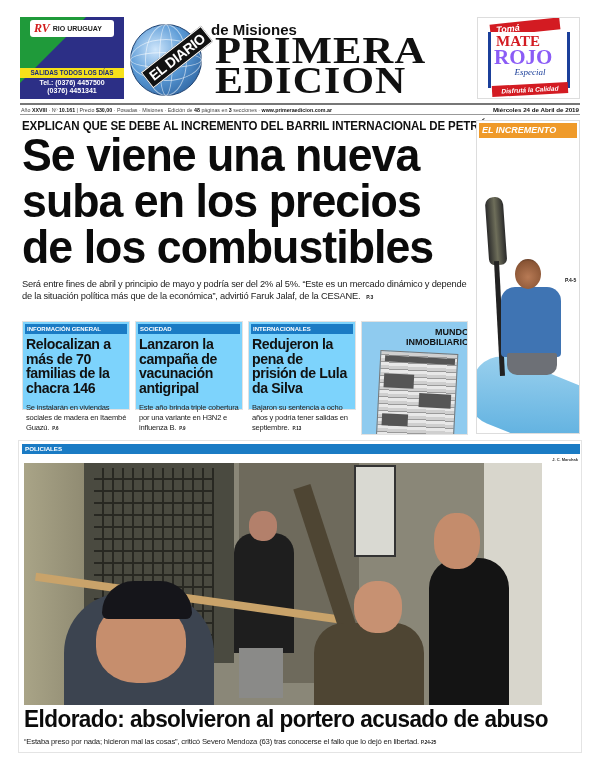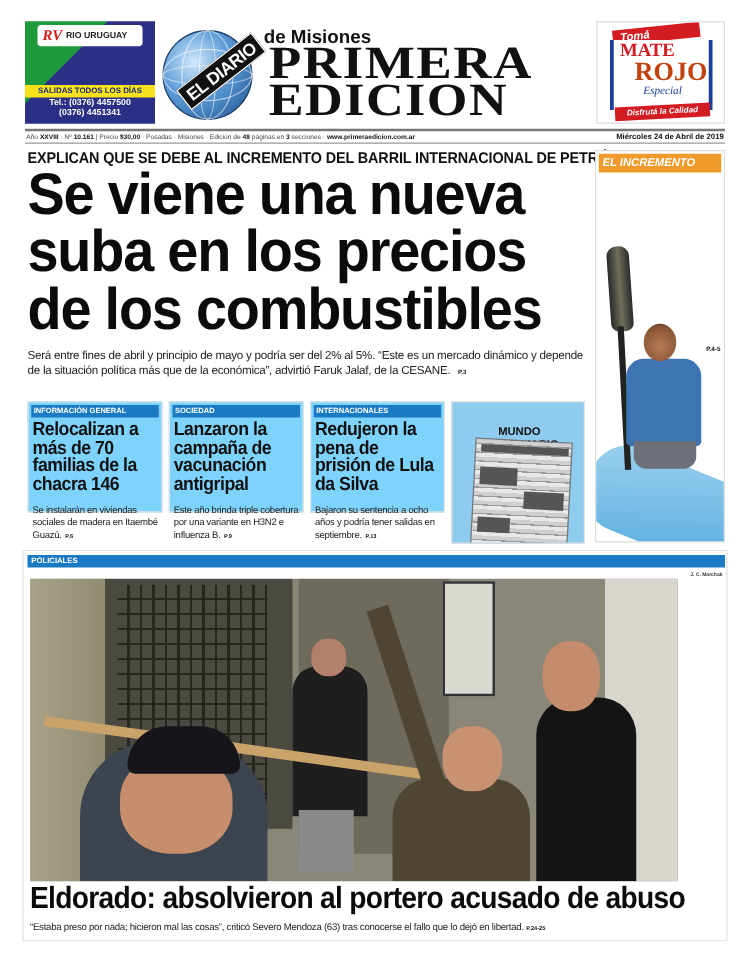--- a/index.html
+++ b/index.html
@@ -38,21 +38,21 @@
   .edicion { position: absolute; left: 88px; top: 50px; font-family: "Liberation Serif", serif; font-weight: bold;
     font-size: 37px; line-height: 32px; letter-spacing: 1px; color: #111; transform: scaleX(1.13); transform-origin: left; }
 
   .ad-mate { position: absolute; left: 457px; top: 2px; width: 103px; height: 82px; background: #fff; border: 1px solid #ddd; overflow: hidden; }
   .ad-mate .ribbon-top { position: absolute; left: 12px; top: 3px; width: 70px; height: 12px; background: #d31b22;
     color: #fff; font-size: 9px; font-style: italic; font-weight: bold; padding-left: 6px; line-height: 12px; transform: rotate(-6deg); }
   .ad-mate .banner { position: absolute; left: 10px; top: 14px; width: 82px; height: 56px; background: #fff;
     border-left: 3px solid #1b3f9a; border-right: 3px solid #1b3f9a; }
   .ad-mate .mate { position: absolute; left: 18px; top: 16px; width: 68px; text-align: left; color: #d31b22;
     font-family: "Liberation Serif", serif; font-weight: bold; font-size: 15px; line-height: 14px; }
-  .ad-mate .rojo { position: absolute; left: 16px; top: 29px; width: 72px; text-align: right; color: #c2410c;
+  .ad-mate .rojo { position: absolute; left: 16px; top: 29px; width: 72px; text-align: left; color: #8b5cf6;
     font-family: "Liberation Serif", serif; font-weight: bold; font-size: 21px; line-height: 20px; }
   .ad-mate .especial { position: absolute; left: 16px; top: 49px; width: 72px; text-align: center; color: #1b3f9a;
     font-family: "Liberation Serif", serif; font-style: italic; font-size: 9px; }
   .ad-mate .disfruta { position: absolute; left: 14px; top: 66px; width: 76px; height: 11px; background: #d31b22; color: #fff;
     font-size: 6.5px; font-style: italic; font-weight: bold; text-align: center; line-height: 11px; transform: rotate(-3deg); }
 
   
   .infoline { position: absolute; left: 20px; top: 103px; width: 560px; height: 12px;
     border-top: 2px solid #777; border-bottom: 1px solid #999; font-size: 5.3px; color: #444;
     display: flex; justify-content: space-between; align-items: center; padding: 0 1px; }
@@ -87,21 +87,21 @@
 
   
   .card { position: absolute; top: 321px; width: 108px; height: 89px; border: 1px solid #e2e2e2; background: #7dd3fc; }
   .card .tag { position: absolute; left: 2px; top: 2px; width: 102px; height: 10px; background: #1a7bc4; color: #fff;
     font-size: 6px; font-weight: bold; padding-left: 2px; line-height: 10px; }
   .card .title { position: absolute; left: 3px; top: 15px; width: 104px; font-weight: bold; font-size: 15.2px; line-height: 14.5px; color: #111; letter-spacing: -0.4px; transform: scaleX(0.93); transform-origin: left; }
   .card .sub { position: absolute; left: 3px; top: 81px; width: 104px; font-size: 7.6px; line-height: 9.8px; color: #222; letter-spacing: -0.2px; }
   .card .pref { font-size: 4.5px; margin-left: 3px; }
 
   .mundo { position: absolute; left: 361px; top: 321px; width: 107px; height: 114px; background: #8fcbef; border: 1px solid #e2e2e2; overflow: hidden; }
-  .mundo .t { position: absolute; left: 0; top: 18px; width: 107px; text-align: center; font-weight: bold; font-size: 9px; line-height: 10px; color: #111; }
+  .mundo .t { position: absolute; left: 0; top: 5px; width: 107px; text-align: right; font-weight: bold; font-size: 9px; line-height: 10px; color: #111; }
   .mundo .thumb { position: absolute; left: 16px; top: 30px; width: 78px; height: 92px; background: repeating-linear-gradient(180deg, #cfcfcf 0 3px, #9a9a9a 3px 4px, #e8e8e8 4px 7px);
     transform: rotate(3deg); border: 1px solid #777; }
   .mundo .thumb .blk { position: absolute; background: #555; }
 
   
   .policiales-bar { position: absolute; left: 22px; top: 444px; width: 558px; height: 10px; background: #1a7bc4; color: #fff;
     font-size: 6.2px; font-weight: bold; padding-left: 3px; line-height: 10px; }
   .credit { position: absolute; right: 22px; top: 457px; font-size: 4px; font-weight: bold; color: #333; }
   .photo { position: absolute; left: 24px; top: 463px; width: 518px; height: 242px; background: #8a8778; overflow: hidden; }
   .photo .wall-l { position: absolute; left: 0; top: 0; width: 70px; height: 242px; background: linear-gradient(90deg, #a9a487, #8c876f); }

